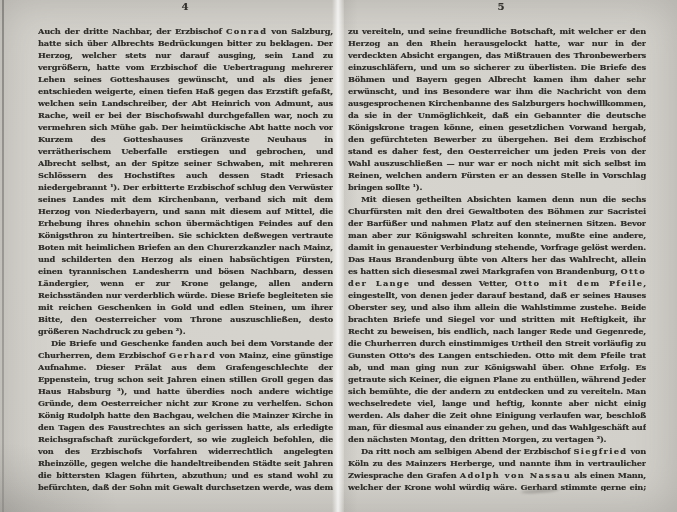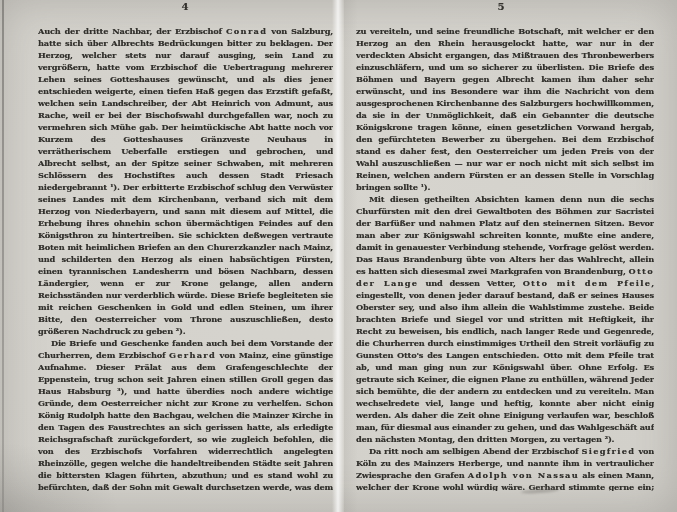--- a/index.html
+++ b/index.html
@@ -47,21 +47,21 @@
     overflow: hidden;
     text-align: justify;
     font-size: 8.1px;
     line-height: 12px;
     letter-spacing: -0.12px;
     font-weight: bold;
     color: #31302c;
     text-shadow: 0.25px 0.25px 0.35px rgba(48,46,42,0.55);
   }
   .page-text.left  { left: 38px; }
-  .page-text.right { left: 356px; width: 298px; }
+  .page-text.right { left: 348px; width: 298px; }
   .page-text p { margin: 0; }
   .page-text p.indent { text-indent: 13px; }
   .spaced { letter-spacing: 1.4px; }
   .pencil-smudge {
     position: absolute; left: 521px; top: 489px;
     width: 38px; height: 4px;
     border-radius: 50%;
     background: rgba(112,110,106,0.38);
     transform: rotate(-4deg);
     filter: blur(1px);

